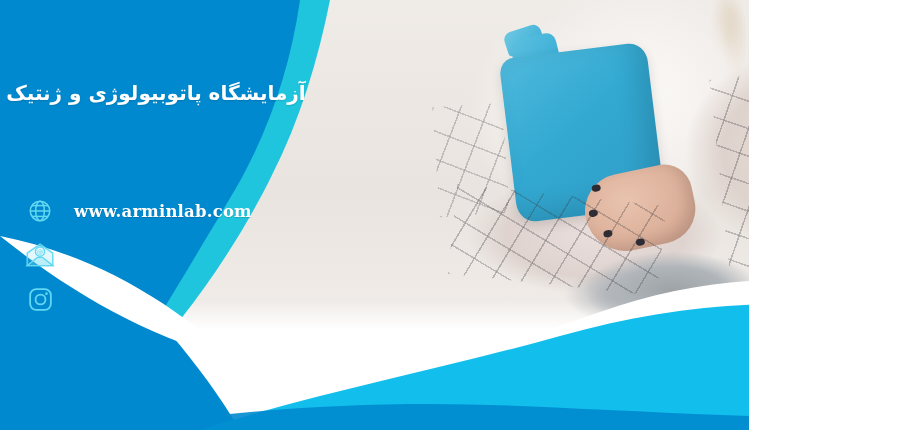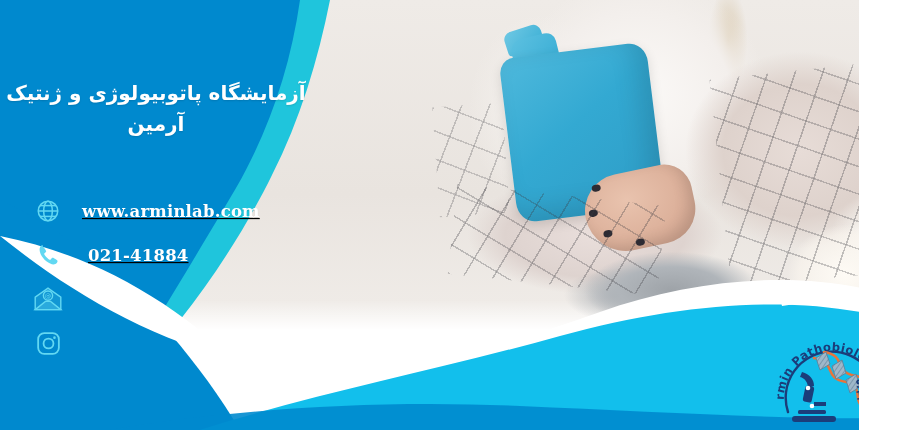--- a/index.html
+++ b/index.html
@@ -1,21 +1,21 @@
 <!DOCTYPE html>
 <html><head>
 <meta charset="utf-8">
 <style>
   * { margin:0; padding:0; box-sizing:border-box; }
   html,body { background:#ffffff; }
   body { font-family:"Liberation Sans", sans-serif; }
 
   #banner {
     position:relative;
-    width:859px;
+    width:749px;
     height:430px;
     overflow:hidden;
     background:#f2efed;
   }
 
   
   .photo {
     position:absolute; inset:0;
     background:
       
@@ -86,21 +86,21 @@
 
   .headline {
     position:absolute; left:0; top:78px; width:312px;
     text-align:center; direction:rtl;
     color:#ffffff;
     font-family:"DejaVu Sans", sans-serif;
     font-size:20px; font-weight:bold; line-height:1.55;
     text-shadow:0 1px 2px rgba(0,0,0,.12);
   }
 
-  .contacts { position:absolute; left:28px; top:190px;text-decoration:underline; }
+  .contacts { position:absolute; left:20px; top:190px; }
   .contact-row { display:flex; align-items:center; height:42px; margin-bottom:2px; }
   .contact-icon {
     width:40px; min-width:40px; height:38px;
     display:flex; align-items:center; justify-content:center;
     color:#62d8f2;
   }
   .contact-text {
     color:#ffffff;
     font-family:"DejaVu Serif", serif;
     font-weight:bold;
@@ -154,46 +154,37 @@
       <path d="M 110,430 C 240,408 380,400 520,406 C 660,412 790,420 901,418 L 901,430 Z" fill="#0089ce" opacity="0.9"></path>
 
       <path d="M 780,298 C 830,290 870,292 901,300 L 901,308 C 868,300 828,298 782,306 Z" fill="#ffffff"></path>
     </svg>
   </div>
 
   <div class="left-copy">
 
     <div class="headline">
       <div>آزمایشگاه پاتوبیولوژی و ژنتیک</div>
-      <div>آرمین</div>
     </div>
 
     <div class="contacts">
 
       <div class="contact-row" id="row-website">
         <span class="contact-icon">
           <svg width="26" height="26" viewBox="0 0 24 24" fill="none" stroke="currentColor" stroke-width="1.4">
             <circle cx="12" cy="12" r="9"></circle>
             <ellipse cx="12" cy="12" rx="4" ry="9"></ellipse>
             <line x1="3" y1="12" x2="21" y2="12"></line>
             <line x1="4.6" y1="7" x2="19.4" y2="7"></line>
             <line x1="4.6" y1="17" x2="19.4" y2="17"></line>
           </svg>
         </span>
         <span class="contact-text">www.arminlab.com</span>
       </div>
 
-      <div class="contact-row" id="row-phone">
-        <span class="contact-icon">
-          <svg width="27" height="27" viewBox="0 0 24 24" fill="currentColor">
-            <path d="M6.8 2.6c-.9.2-1.7.9-2.2 1.8-.8 1.5-.7 3.6.3 6 1 2.4 2.9 4.9 5.2 6.7 2.3 1.8 4.6 2.8 6.3 2.8 1.3 0 2.4-.5 3.1-1.5.4-.6.6-1.2.5-1.6-.1-.3-.3-.5-1.9-1.6-1.9-1.3-2.2-1.4-2.8-1.1-.3.1-.6.5-1 1-.6.8-.8.9-1.3.7-1-.4-2.6-1.8-3.6-3.1-.8-1-1.3-1.9-1.2-2.3 0-.2.3-.5.8-.9.9-.7 1-.9.9-1.5-.1-.4-2-3.2-2.4-3.5-.3-.2-.4-.2-.7-.2z"></path>
-          </svg>
-        </span>
-        <span class="contact-text">021-41884</span>
-      </div>
 
       <div class="contact-row" id="row-email">
         <span class="contact-icon">
           <svg width="30" height="26" viewBox="0 0 30 26" fill="none" stroke="currentColor" stroke-width="1.4">
             <path d="M2.2 23.6 V11.2 L15 2.2 L27.8 11.2 V23.6 Z" fill="rgba(98,216,242,0.18)"></path>
             <path d="M2.2 23.6 L12.4 15.4 H17.6 L27.8 23.6 Z" fill="rgba(98,216,242,0.30)"></path>
             <circle cx="15" cy="9.6" r="4.6" fill="none"></circle>
             <text x="15" y="12" font-size="6.4" text-anchor="middle" fill="currentColor" stroke="none" font-family="DejaVu Sans, sans-serif">@</text>
           </svg>
         </span>

